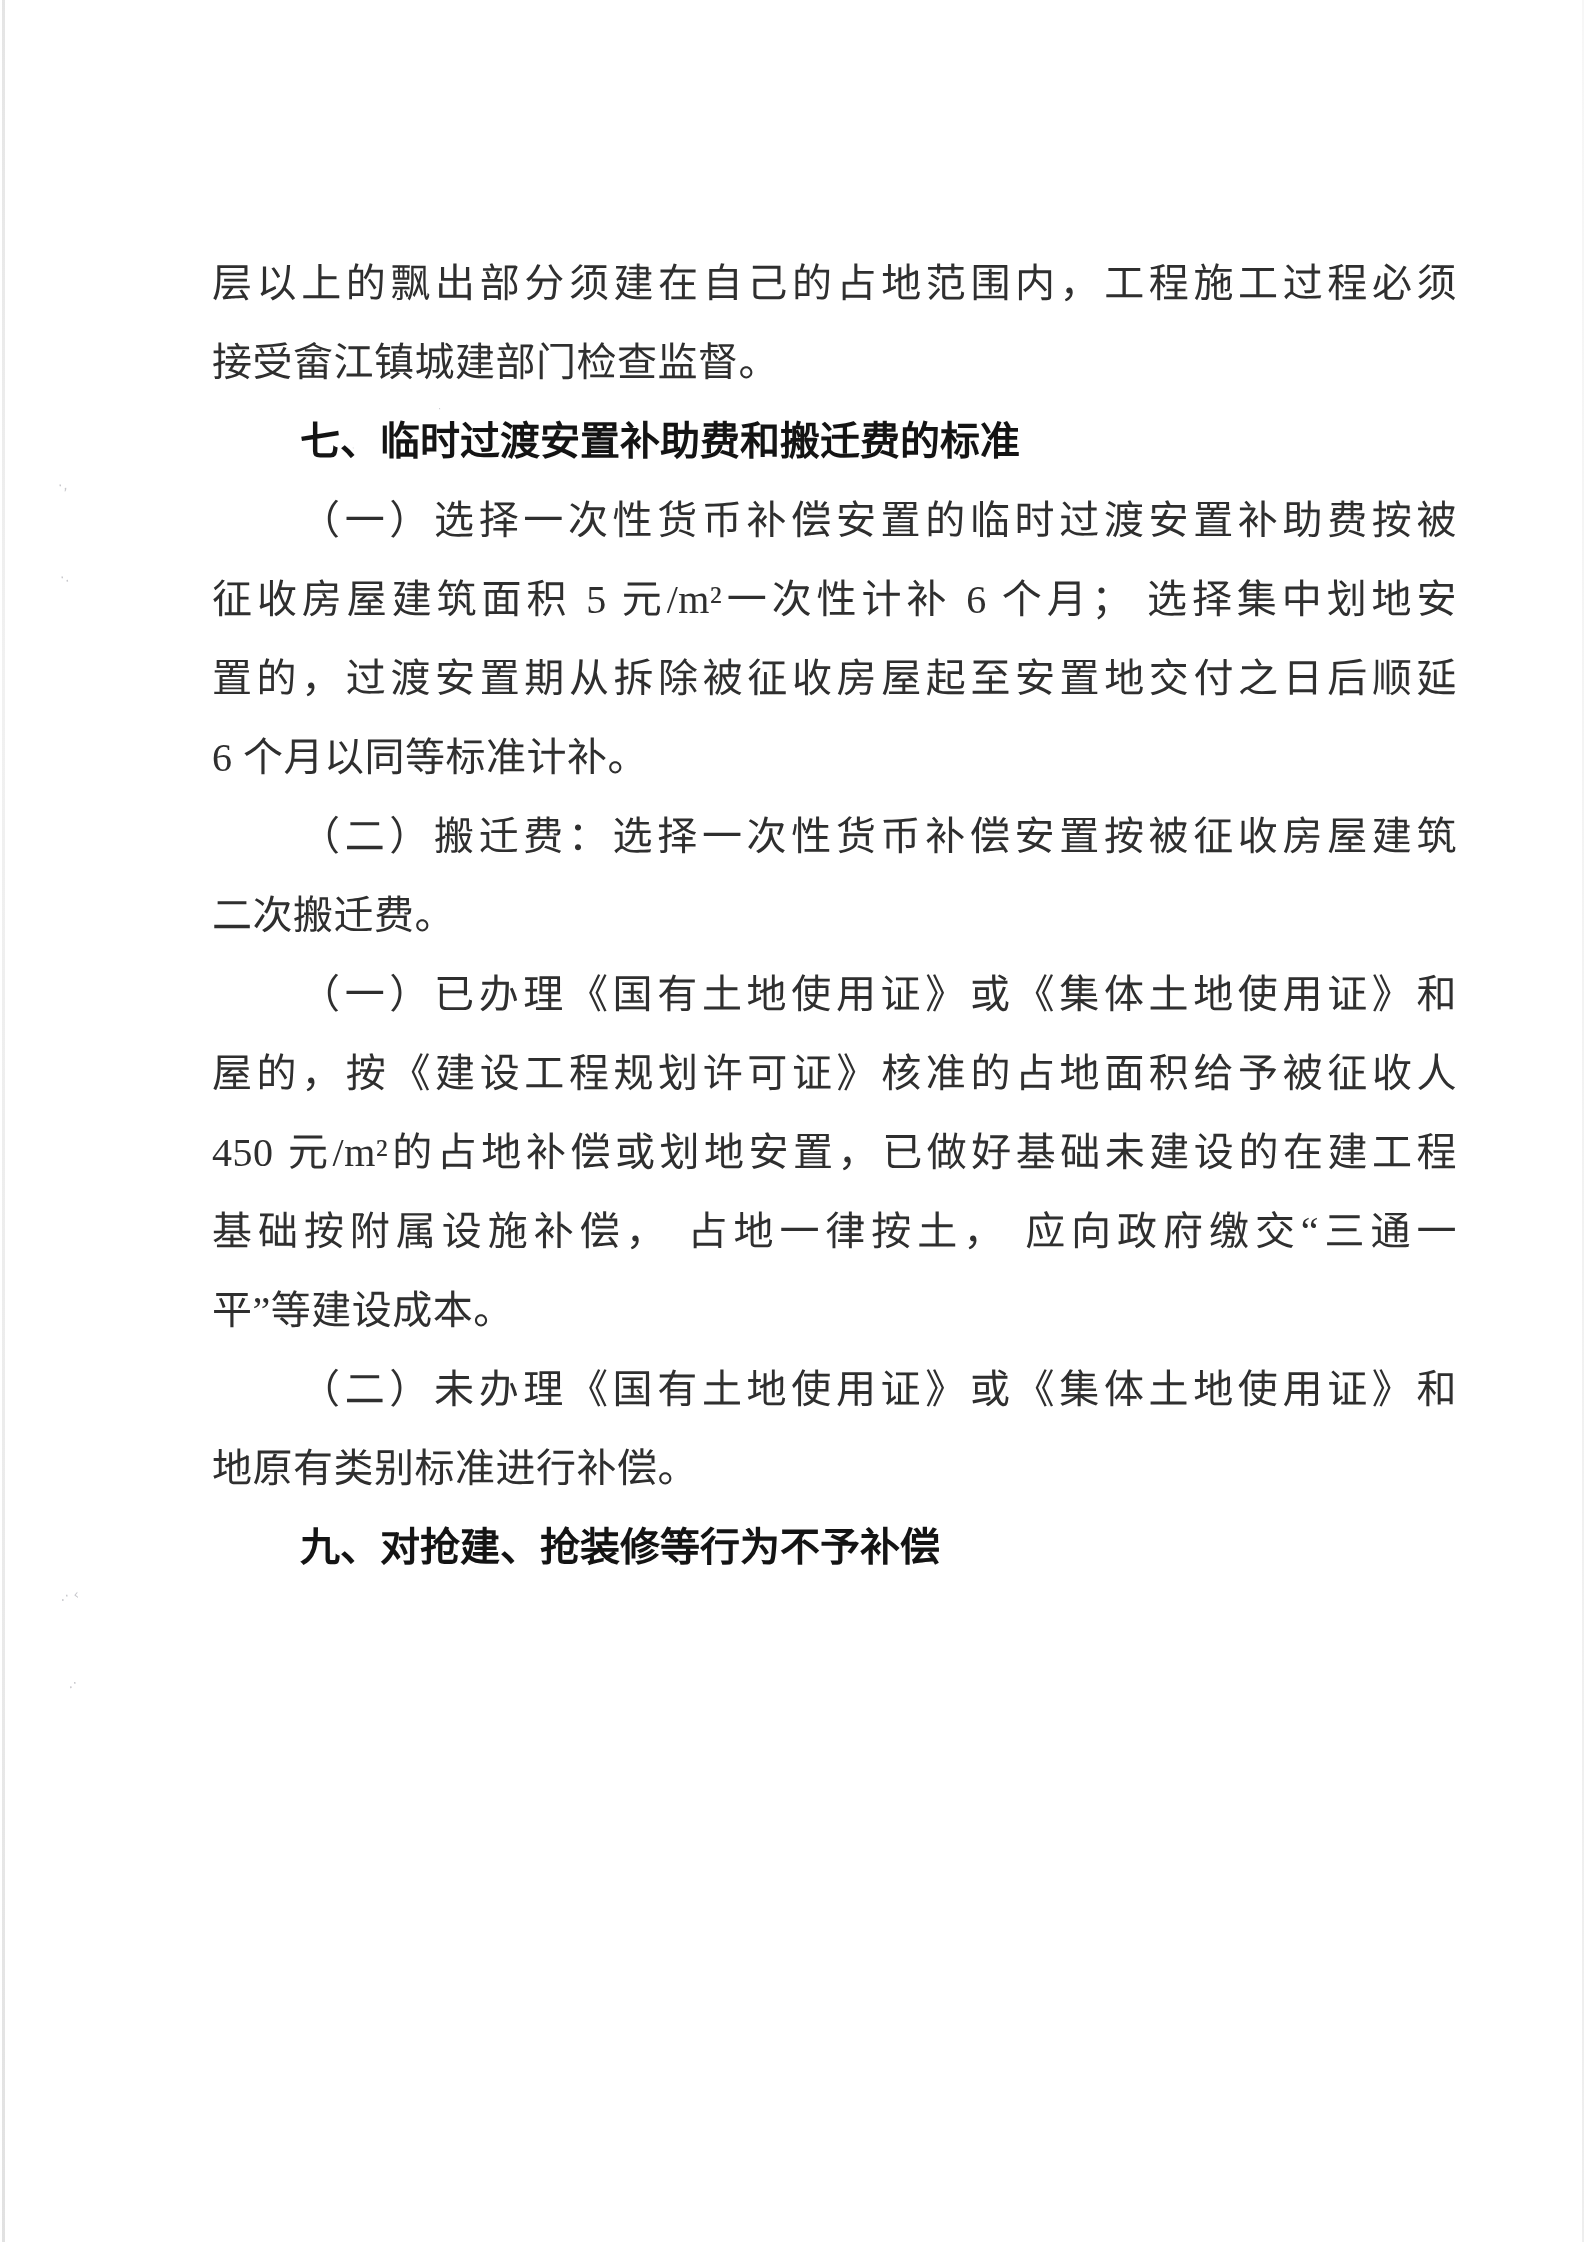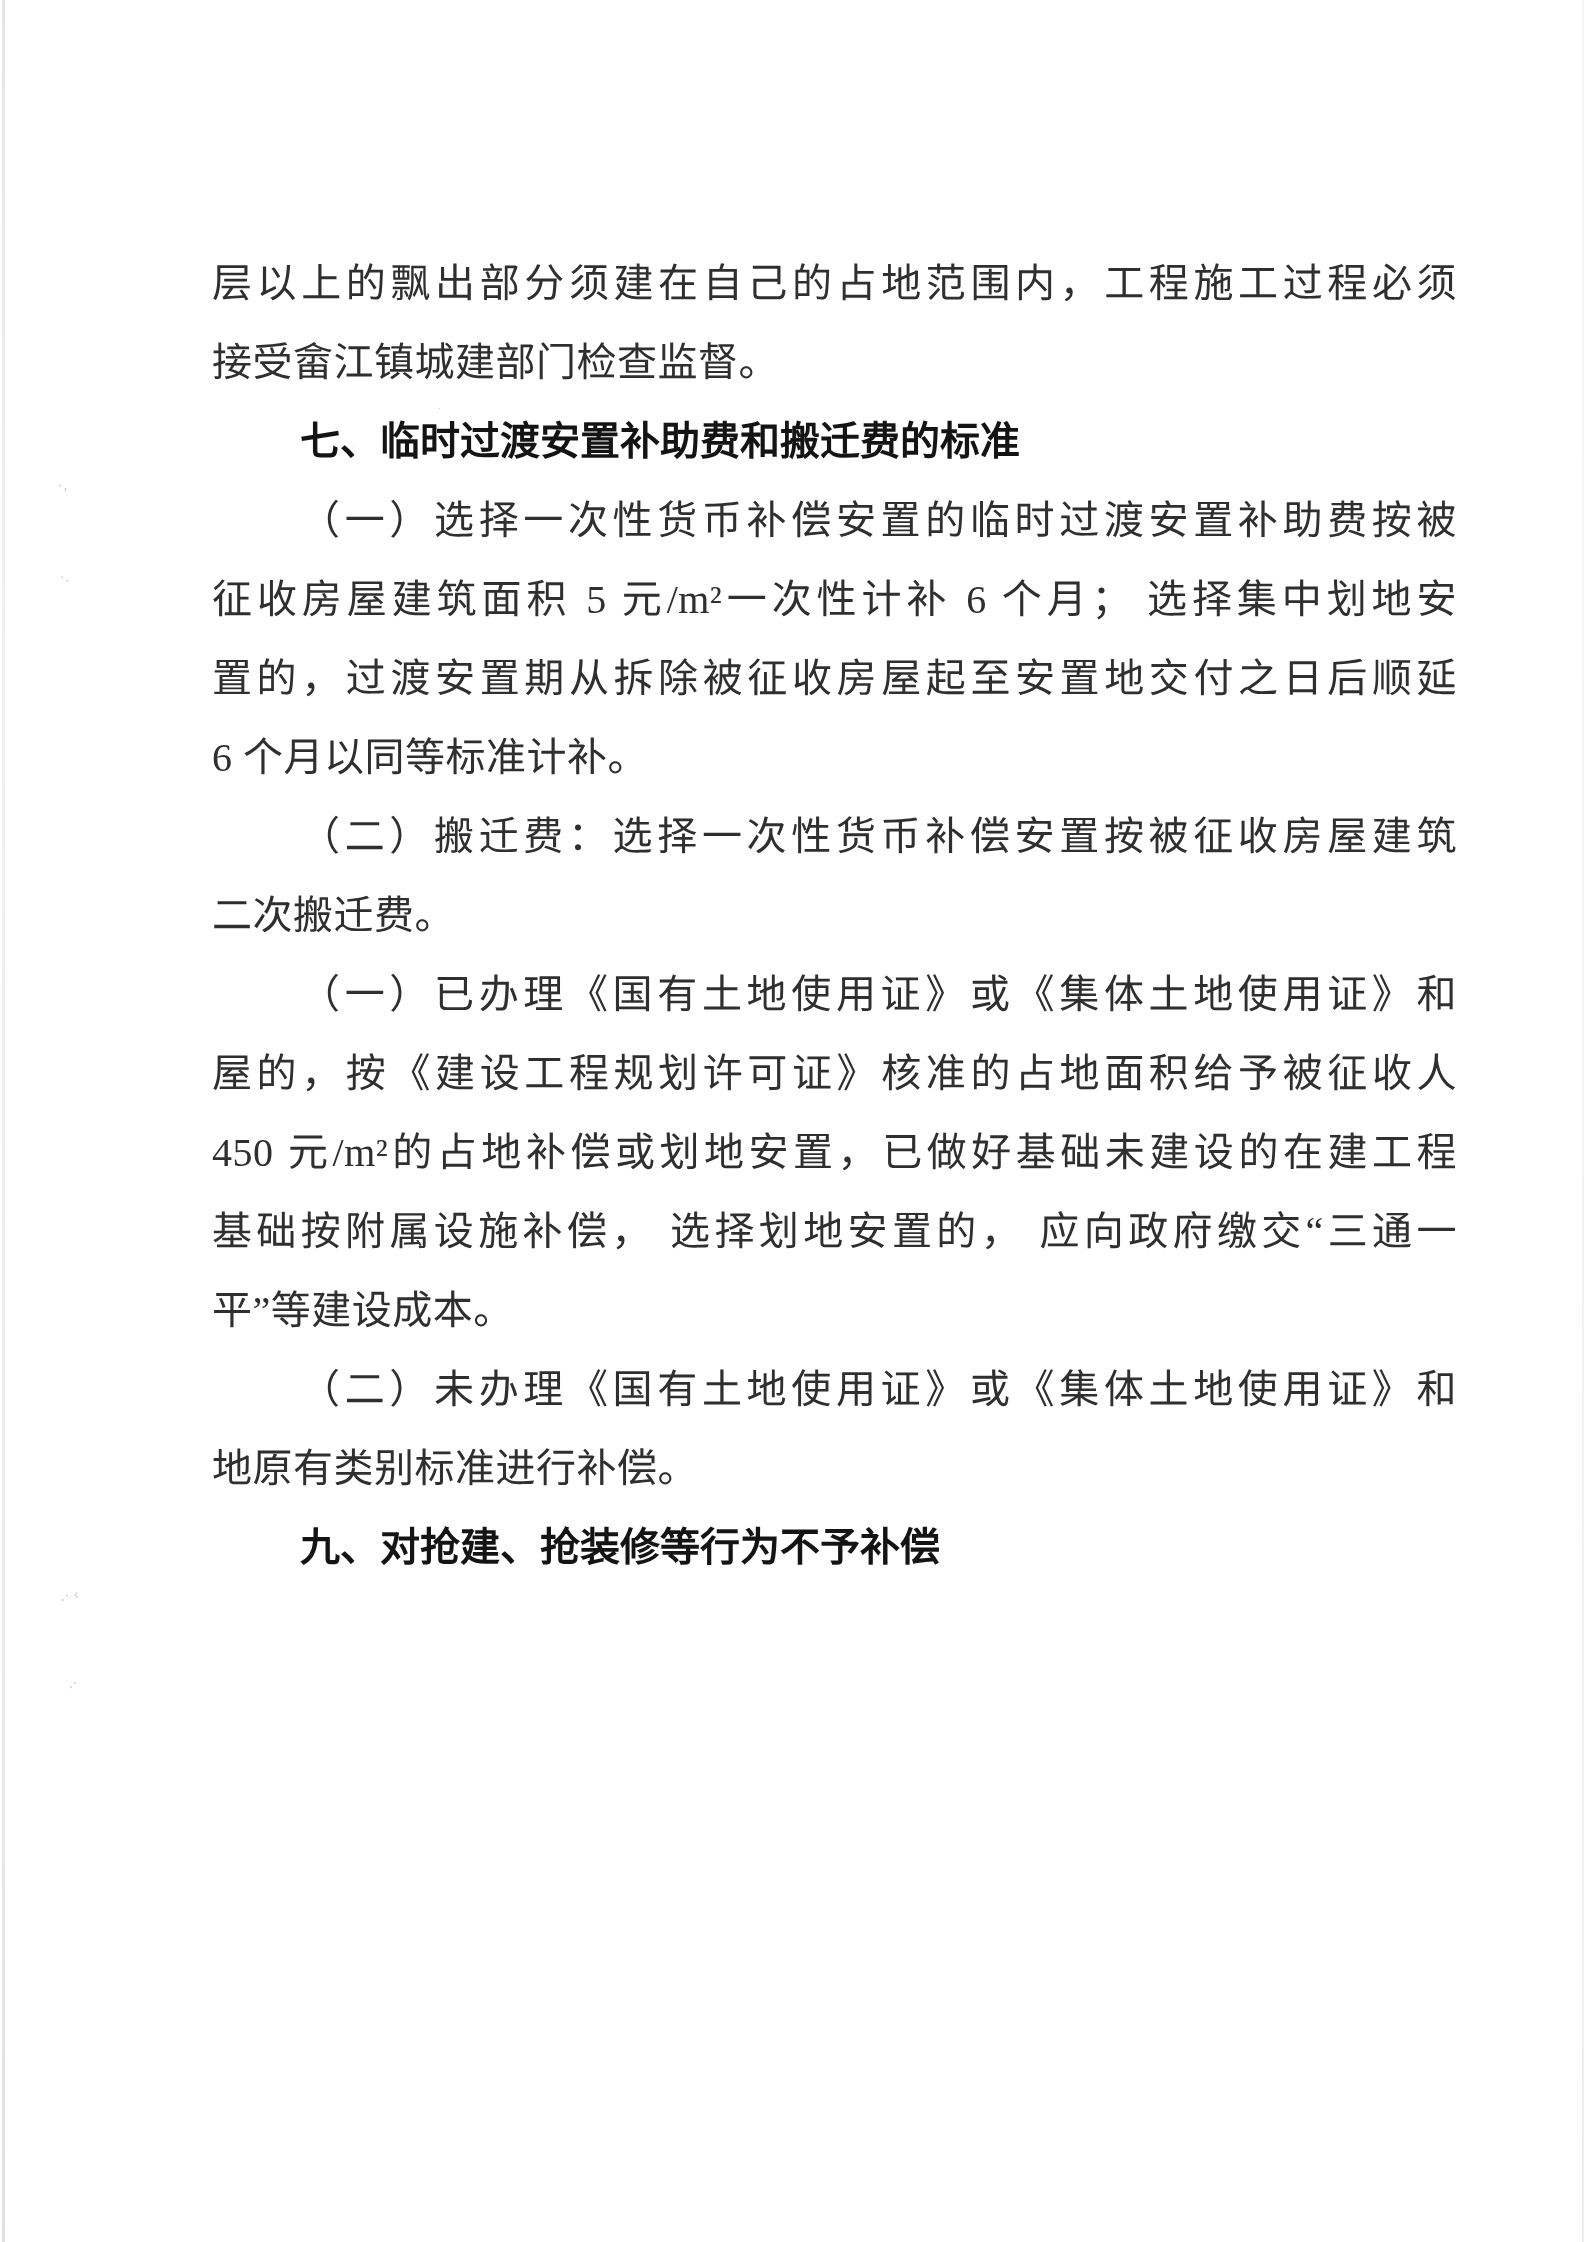--- a/index.html
+++ b/index.html
@@ -100,19 +100,19 @@
       <p class="line heading indent end">七、临时过渡安置补助费和搬迁费的标准</p>
       <p class="line body indent justify">（一）选择一次性货币补偿安置的临时过渡安置补助费按被</p>
       <p class="line body justify">征收房屋建筑面积 5 元/m²一次性计补 6 个月； 选择集中划地安</p>
       <p class="line body justify">置的，过渡安置期从拆除被征收房屋起至安置地交付之日后顺延</p>
       <p class="line body end">6 个月以同等标准计补。</p>
       <p class="line body indent justify">（二）搬迁费：选择一次性货币补偿安置按被征收房屋建筑</p>
       <p class="line body end">二次搬迁费。</p>
       <p class="line body indent justify">（一）已办理《国有土地使用证》或《集体土地使用证》和</p>
       <p class="line body justify">屋的，按《建设工程规划许可证》核准的占地面积给予被征收人</p>
       <p class="line body justify">450 元/m²的占地补偿或划地安置，已做好基础未建设的在建工程</p>
-      <p class="line body justify">基础按附属设施补偿， 选择划地安置的， 应向政府缴交“三通一</p>
+      <p class="line body justify">基础按附属设施补偿， 占地一律按土， 应向政府缴交“三通一</p>
       <p class="line body end">平”等建设成本。</p>
       <p class="line body indent justify">（二）未办理《国有土地使用证》或《集体土地使用证》和</p>
       <p class="line body end">地原有类别标准进行补偿。</p>
       <p class="line heading indent end">九、对抢建、抢装修等行为不予补偿</p>
     </div>
 </div>
 
 </body></html>

